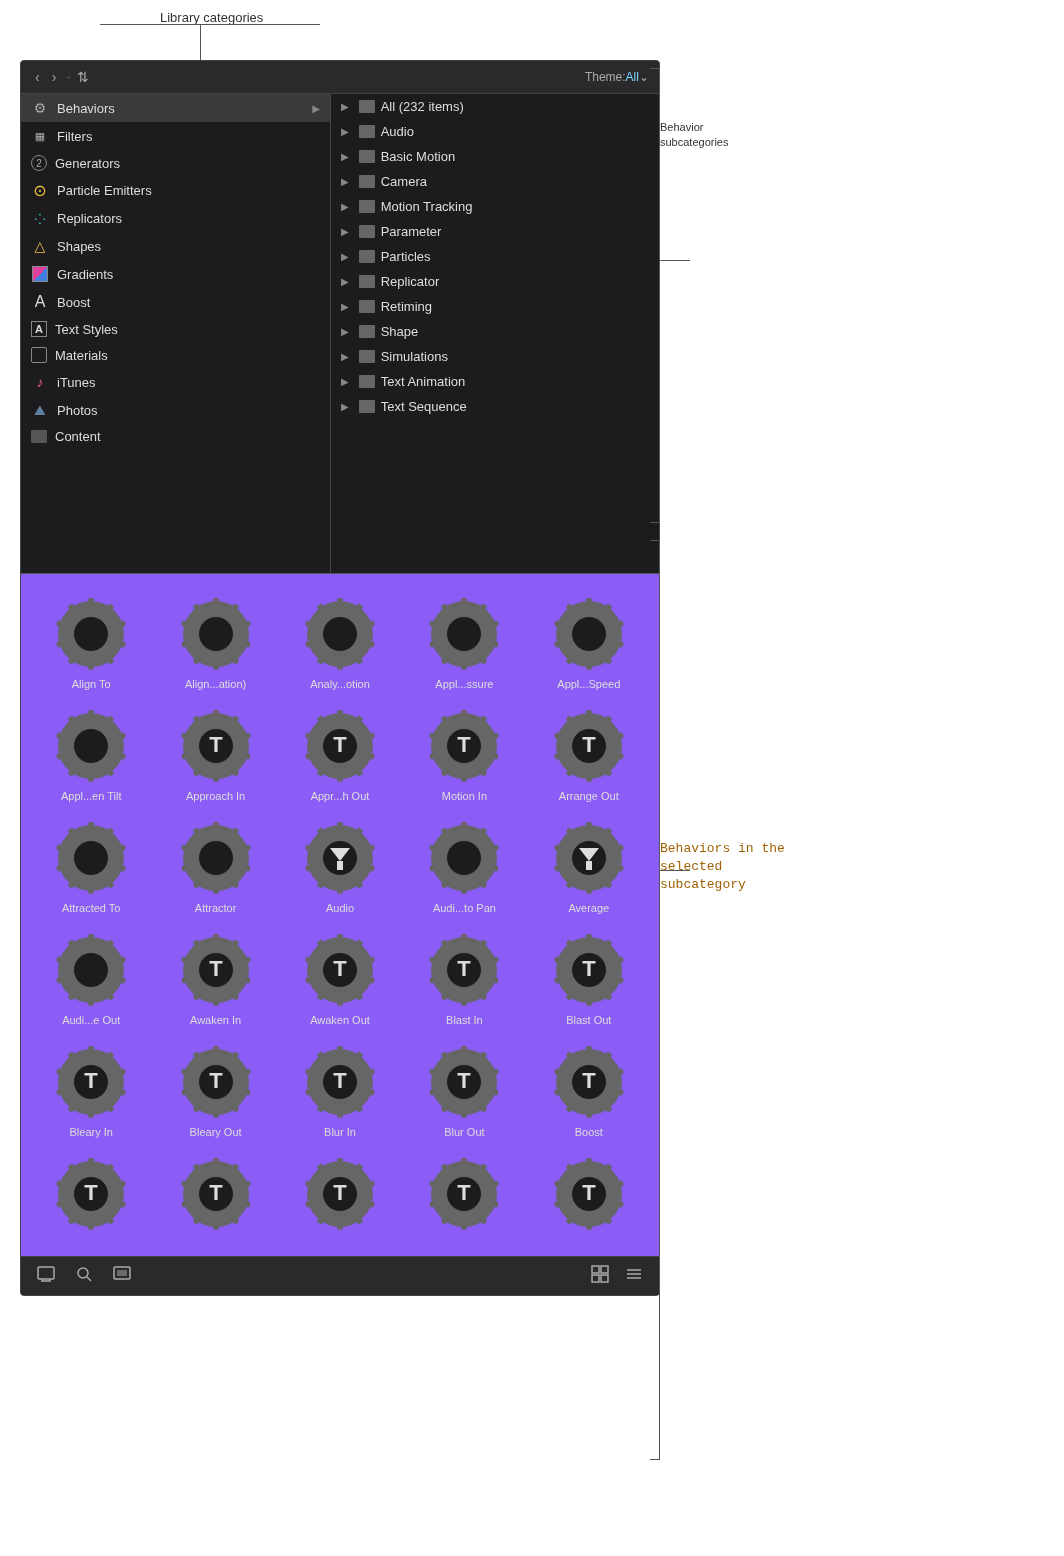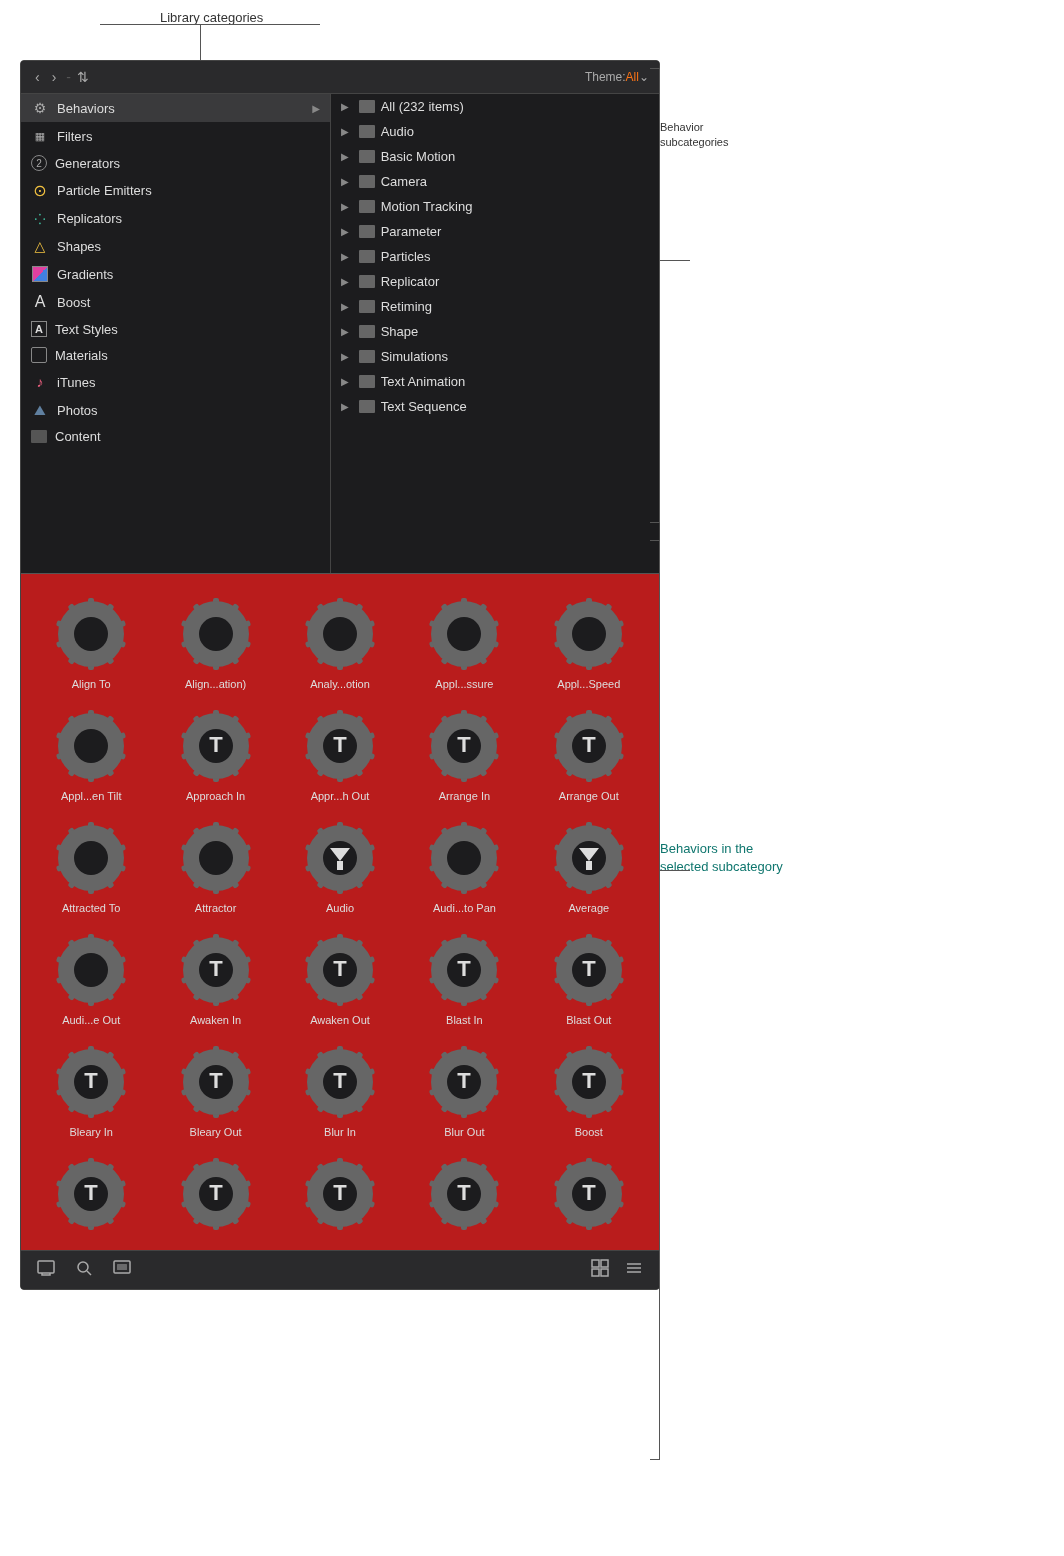--- a/index.html
+++ b/index.html
@@ -149,22 +149,22 @@
     }
 
     .cat-arrow {
       color: #888;
       font-size: 10px;
       margin-right: 4px;
     }
 
     
     .behaviors-section {
-      background: #b91c1c;
-      padding: 16px 8px 8px 8px;
+      background: #8b5cf6;
+      padding: 16px 8px 14px 8px;
     }
 
     .behaviors-grid {
       display: grid;
       grid-template-columns: repeat(5, 1fr);
       gap: 8px;
       padding: 0 4px;
     }
 
     .behavior-item {
@@ -236,21 +236,21 @@
 
     <div class="top-bar">
       <div class="nav-buttons">
         <button class="nav-btn">‹</button>
         <button class="nav-btn">›</button>
         <span class="nav-separator">-</span>
         <span class="nav-arrows">⇅</span>
       </div>
       <div class="theme-selector">
         <span>Theme:</span>
-        <span style="color:#f97316;">All</span>
+        <span style="color:#7dd3fc;">All</span>
         <span>⌄</span>
       </div>
     </div>
 
     <div class="split-layout">
 
       <div class="left-sidebar">
 
         <div class="sidebar-item active">
           <span class="sidebar-icon" style="color:#aaa;">⚙</span>
@@ -563,21 +563,21 @@
                     <rect x="37" y="4" width="6" height="10" rx="2" fill="#666" transform="rotate(216 40 40)"></rect>
                     <rect x="37" y="4" width="6" height="10" rx="2" fill="#666" transform="rotate(252 40 40)"></rect>
                     <rect x="37" y="4" width="6" height="10" rx="2" fill="#666" transform="rotate(288 40 40)"></rect>
                     <rect x="37" y="4" width="6" height="10" rx="2" fill="#666" transform="rotate(324 40 40)"></rect>
                   </g>
                   <circle cx="40" cy="40" r="33" fill="#666"></circle>
                   <circle cx="40" cy="40" r="17" fill="#1c1c1e"></circle>
                 </g>
                 <text x="40" y="46" text-anchor="middle" fill="#ddd" font-size="22" font-family="Helvetica, Arial, sans-serif" font-weight="bold">T</text>
               </svg></div>
-            <div class="behavior-label">Arrange In</div>
+            <div class="behavior-label">Motion In</div>
           </div>
           <div class="behavior-item">
             <div class="gear-icon"><svg width="80" height="80" viewBox="0 0 80 80">
                 <g>
                   <g>
                     <rect x="37" y="4" width="6" height="10" rx="2" fill="#666" transform="rotate(0 40 40)"></rect>
                     <rect x="37" y="4" width="6" height="10" rx="2" fill="#666" transform="rotate(36 40 40)"></rect>
                     <rect x="37" y="4" width="6" height="10" rx="2" fill="#666" transform="rotate(72 40 40)"></rect>
                     <rect x="37" y="4" width="6" height="10" rx="2" fill="#666" transform="rotate(108 40 40)"></rect>
                     <rect x="37" y="4" width="6" height="10" rx="2" fill="#666" transform="rotate(144 40 40)"></rect>
@@ -1076,20 +1076,20 @@
   </div>
 
   <div style="position:absolute; top:120px; left:660px; font-size:11px; color:#333; line-height:1.4;">
     <div style="white-space:pre-line;">Behavior
 subcategories</div>
   </div>
 
   <div style="position:absolute; top:68px; left:650px; width:10px; height:455px; border-right:1px solid #555; border-top:1px solid #555; border-bottom:1px solid #555;"></div>
   <div style="position:absolute; top:260px; left:660px; width:30px; border-top:1px solid #555;"></div>
 
-  <div style="position:absolute; top:840px; left:660px; font-size:13px; color:#0f766e; line-height:1.4;">
+  <div style="position:absolute; top:840px; left:660px; font-size:13px; color:#a16207; line-height:1.4;font-family:Liberation Mono, monospace;">
     <span style="white-space:pre-line; max-width:140px; display:block;">Behaviors in the
 selected subcategory</span>
   </div>
   <div style="position:absolute; top:540px; left:650px; width:10px; height:920px; border-right:1px solid #555; border-top:1px solid #555; border-bottom:1px solid #555;"></div>
   <div style="position:absolute; top:870px; left:660px; width:30px; border-top:1px solid #555;"></div>
 
 </div>
 
 </body></html>

